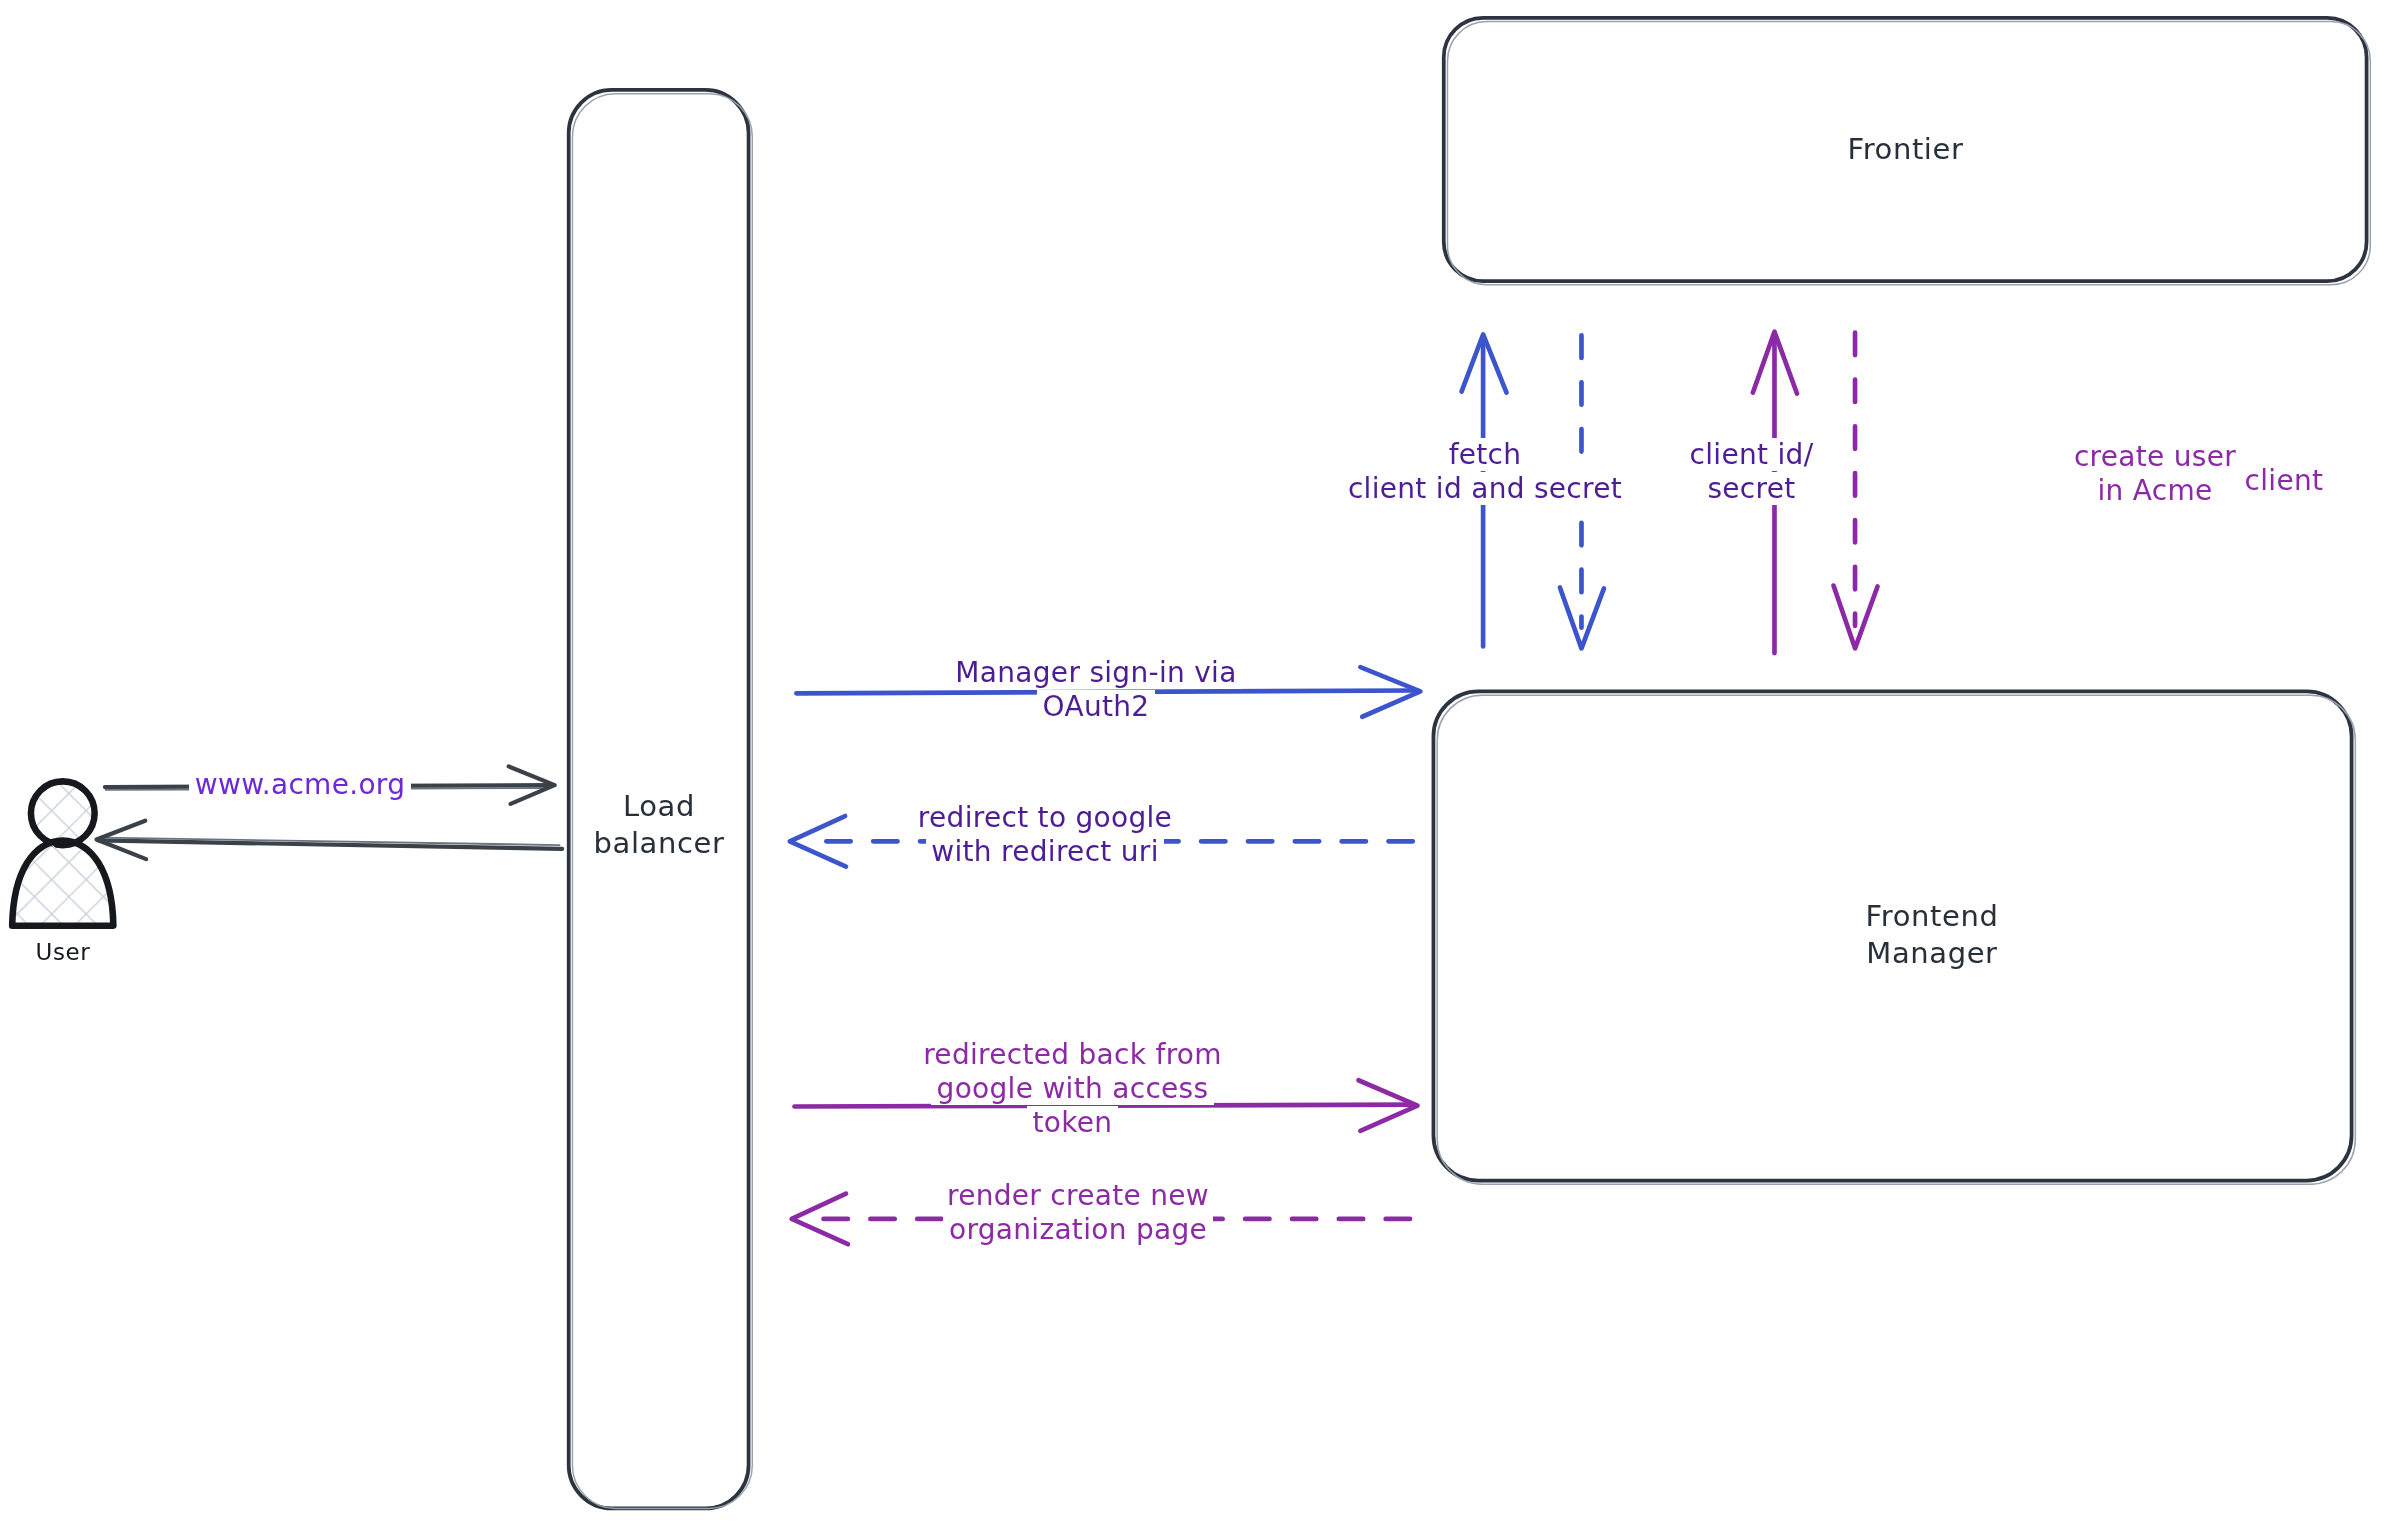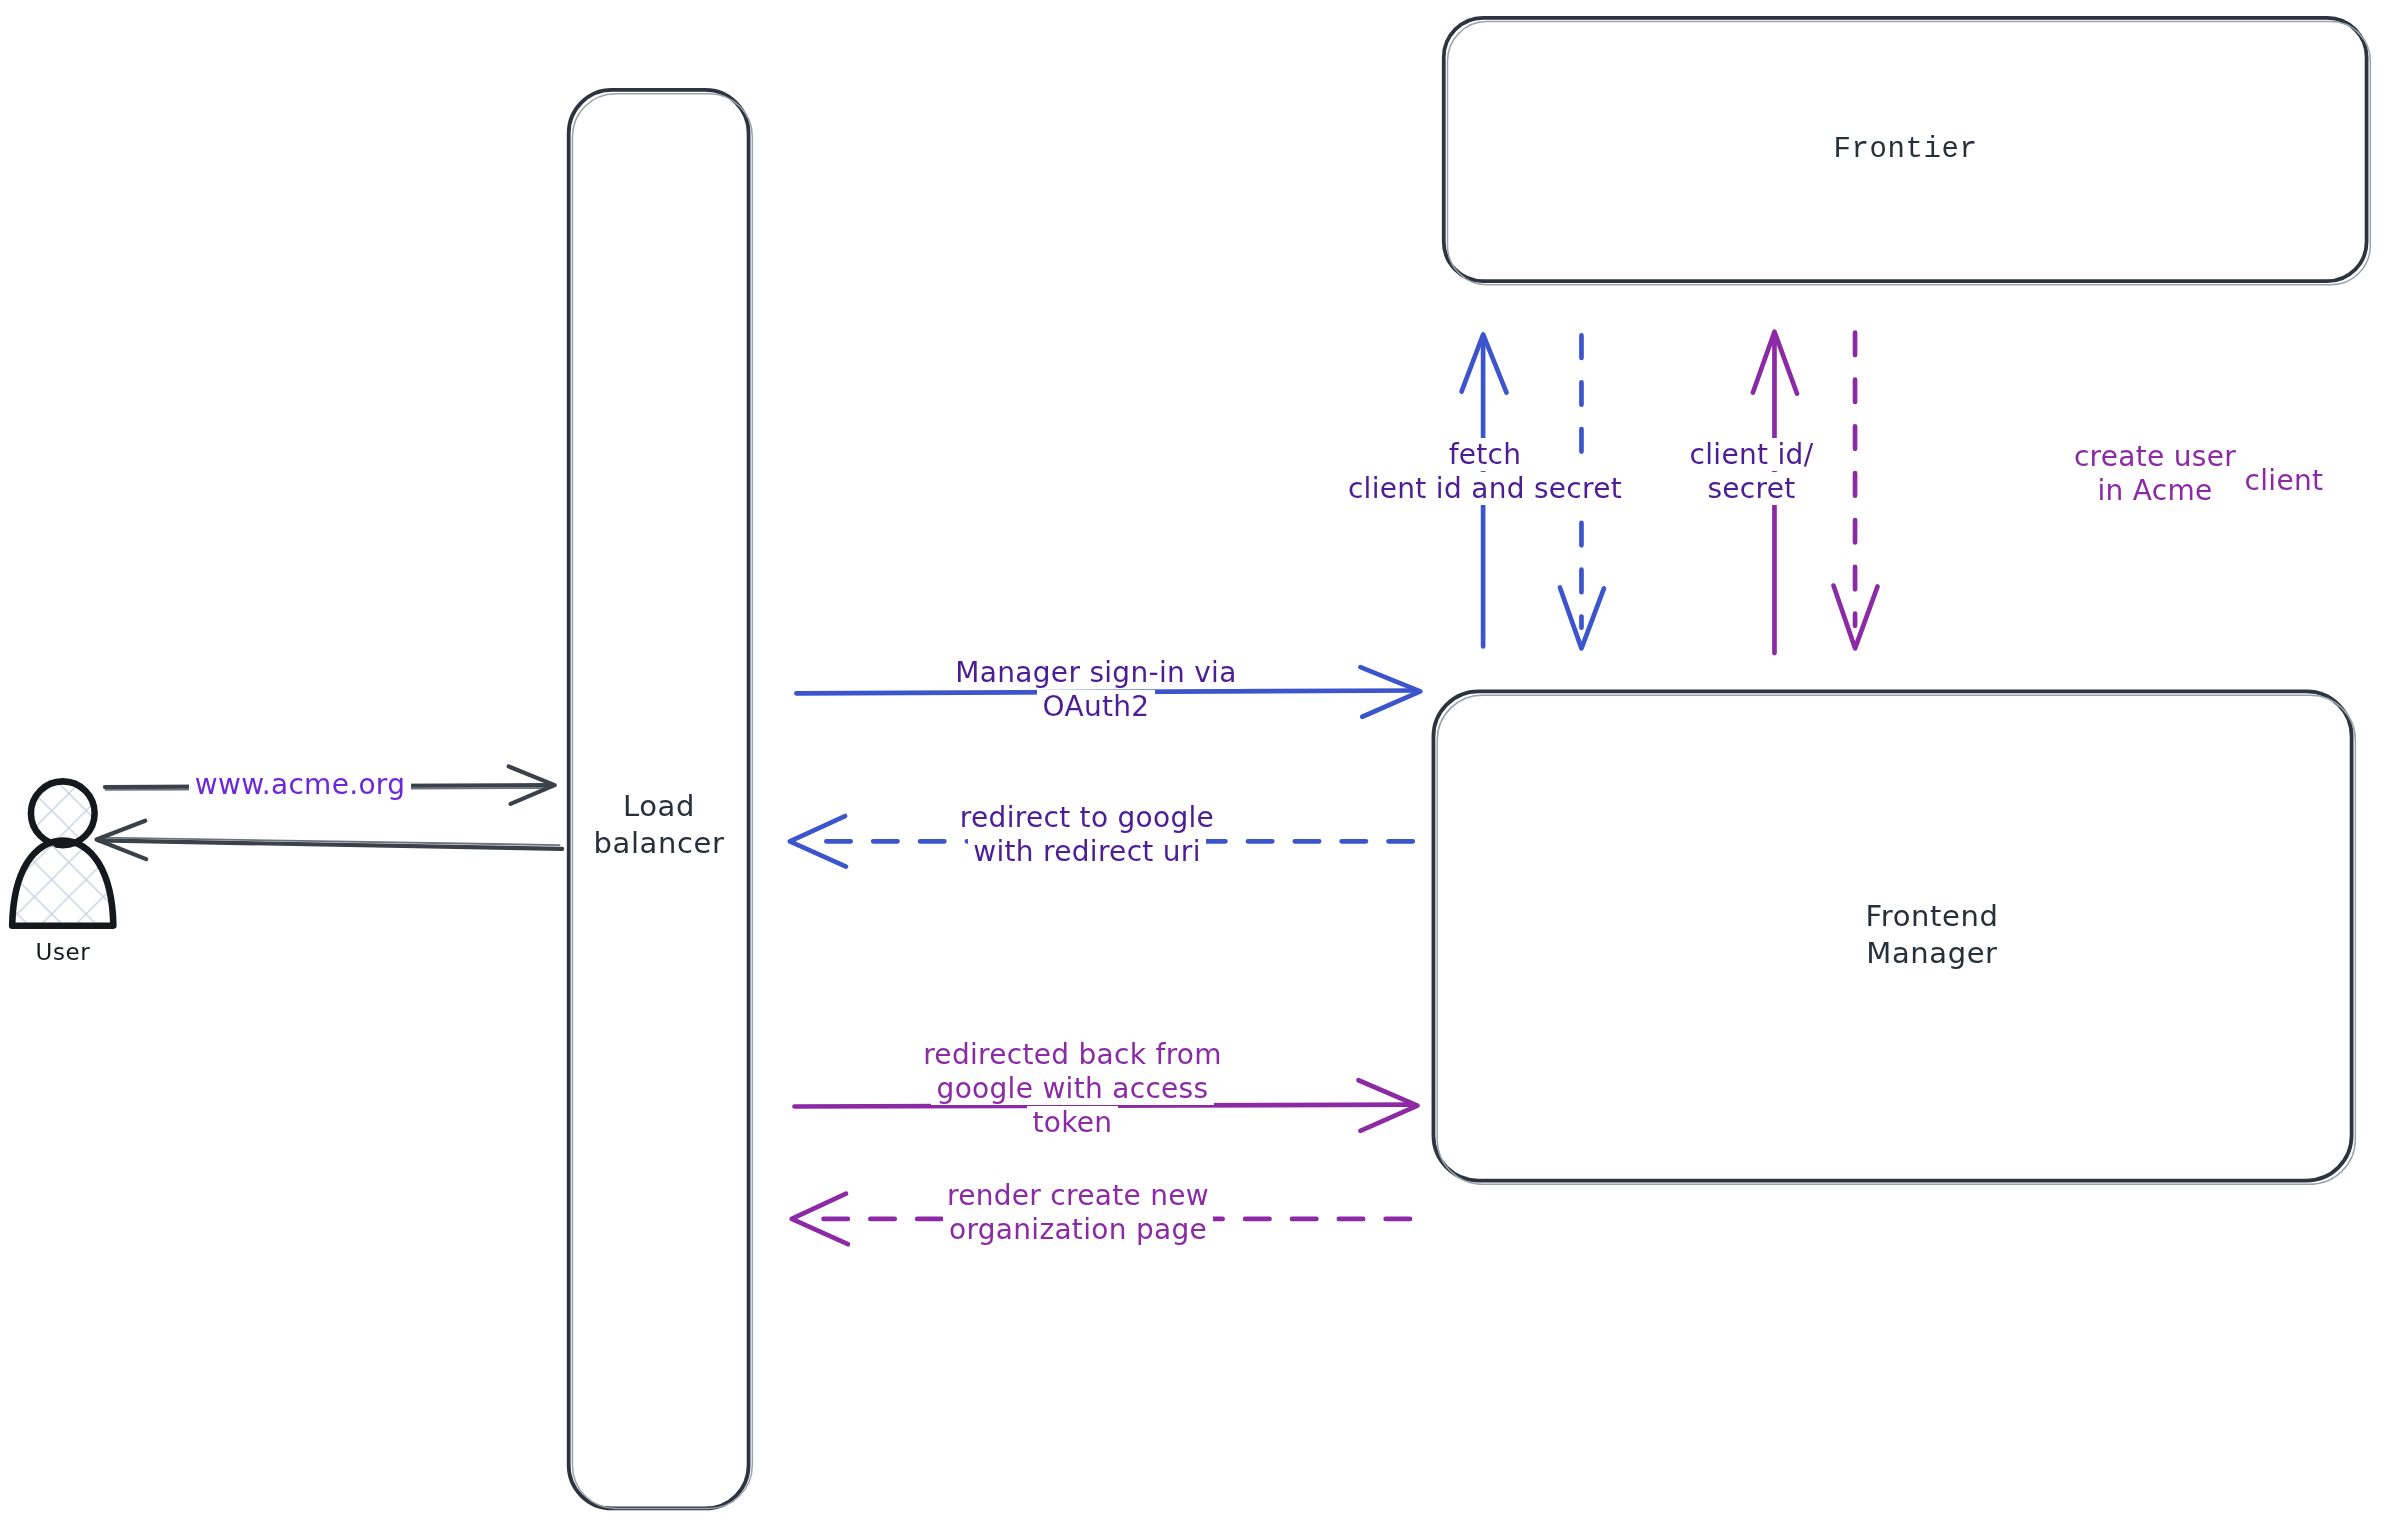--- a/index.html
+++ b/index.html
@@ -145,31 +145,31 @@
       <path d="M1980 355 L1980 668" stroke="#8c2aa6" stroke-width="5" fill="none" stroke-dasharray="24 26" stroke-linecap="round"></path>
       <path d="M1957 625 L1980 692 L2004 626" stroke="#8c2aa6" stroke-width="5" fill="none" stroke-linecap="round" stroke-linejoin="round"></path>
     </g>
   </svg>
 
   <div class="node-caption" style="left:9.4px; top:939px; width:107px;">User</div>
 
   <div class="box-label" style="left:569px; top:788px; width:180px;">Load
 balancer</div>
 
-  <div class="box-label" style="left:1444px; top:131px; width:923px;font-family:Liberation Mono, monospace;">Frontier</div>
+  <div class="box-label" style="left:1444px; top:131px; width:923px;">Frontier</div>
 
   <div class="box-label" style="left:1433px; top:898px; width:918px;padding-left:40px;">Frontend
 Manager</div>
 
   <div class="edge-label" style="left:150px; top:768px; width:300px; color:#6d28d9;"><span class="txt">www.acme.org</span></div>
 
   <div class="edge-label blue" style="left:899px; top:656px; width:394px;"><span class="txt">Manager sign-in via
 OAuth2</span></div>
 
-  <div class="edge-label blue" style="left:890px; top:801px; width:394px;"><span class="txt">redirect to google
+  <div class="edge-label blue" style="left:848px; top:801px; width:394px;"><span class="txt">redirect to google
 with redirect uri</span></div>
 
   <div class="edge-label purple" style="left:881px; top:1179px; width:394px;"><span class="txt">render create new
 organization page</span></div>
 
   <div class="edge-label purple" style="left:871px; top:1038px; width:403px;"><span class="txt">redirected back from
 google with access
 token</span></div>
 
   <div class="edge-label blue" style="left:1293px; top:438px; width:384px;"><span class="txt">fetch

